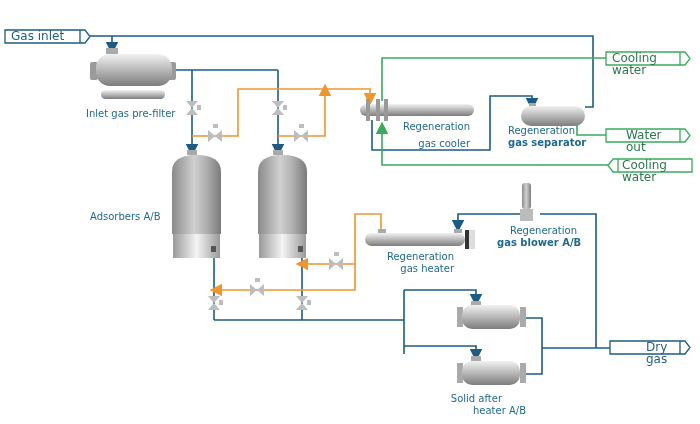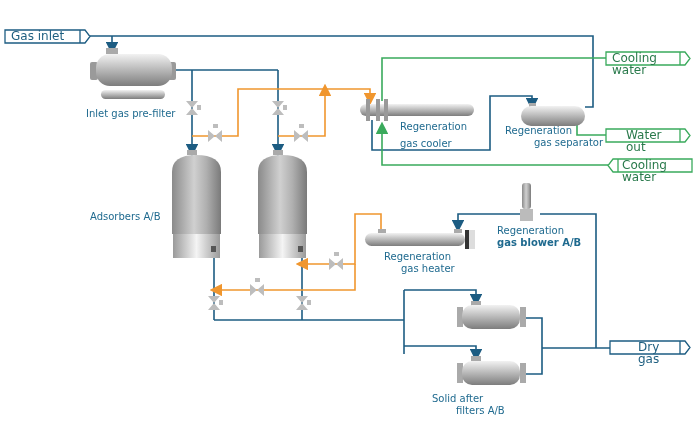--- a/index.html
+++ b/index.html
@@ -1,18 +1,18 @@
 <!DOCTYPE html>
 <html><head>
 <meta charset="utf-8">
 <style>
   html,body{margin:0;padding:0;background:#ffffff;}
   body{width:700px;height:424px;position:relative;overflow:hidden;font-family:"DejaVu Sans","Liberation Sans",sans-serif;}
   svg{position:absolute;left:0;top:0;}
-  .lbl{position:absolute;color:#1f6a8f;font-size:10px;line-height:12px;text-align:left;white-space:nowrap;}
+  .lbl{position:absolute;color:#1f6a8f;font-size:10px;line-height:12px;text-align:right;white-space:nowrap;}
   .tag{position:absolute;height:20px;font-size:12px;line-height:12px;box-sizing:border-box;padding-left:6px;color:#1f5f80;}
   .tag.green{color:#2a7a4c;}
 </style>
 </head>
 <body>
 
 <svg width="700" height="424" viewBox="0 0 700 424">
   <defs>
     <linearGradient id="gV" x1="0" y1="0" x2="0" y2="1">
       <stop offset="0" stop-color="#f2f2f2"></stop>
@@ -174,26 +174,26 @@
     <path d="M606,129 L680,129 L680,142 L606,142 Z M680,129 L685,129 L690,135.5 L685,142 L680,142" stroke="#3aaa5c"></path>
     <path d="M618,159 L692,159 L692,172 L618,172 Z M618,159 L613,159 L608,165.5 L613,172 L618,172" stroke="#3aaa5c"></path>
     <path d="M610,341 L680,341 L680,354 L610,354 Z M680,341 L685,341 L690,347.5 L685,354 L680,354" stroke="#1c5c82"></path>
   </g>
 </svg>
 
 <div class="tag" style="left:5px;top:30px;width:75px;">Gas inlet</div>
 <div class="tag green" style="left:606px;top:52px;width:74px;">Cooling water</div>
 <div class="tag green" style="left:606px;top:129px;width:74px;padding-left:20px;">Water out</div>
 <div class="tag green" style="left:618px;top:159px;width:74px;padding-left:4px;">Cooling water</div>
-<div class="tag" style="left:610px;top:341px;width:70px;padding-left:28px;border-radius:6px;">Dry gas</div>
+<div class="tag" style="left:610px;top:341px;width:70px;padding-left:36px;border-radius:6px;">Dry gas</div>
 
 <div class="lbl" style="left:86px;top:108px;">Inlet gas pre-filter</div>
 <div class="lbl" style="left:90px;top:211px;">Adsorbers A/B</div>
 <div class="lbl" style="left:400px;top:121px;width:70px;">Regeneration</div>
 <div class="lbl" style="left:400px;top:138px;width:70px;">gas cooler</div>
 <div class="lbl" style="left:505px;top:125px;width:70px;">Regeneration</div>
-<div class="lbl" style="left:534px;top:137px;width:70px;">gas separator</div>
+<div class="lbl" style="left:508px;top:137px;width:70px;font-weight:bold;">gas separator</div>
 <div class="lbl" style="left:384px;top:251px;width:70px;">Regeneration</div>
-<div class="lbl" style="left:401px;top:263px;width:70px;">gas heater</div>
+<div class="lbl" style="left:384px;top:263px;width:70px;">gas heater</div>
 <div class="lbl" style="left:497px;top:225px;width:80px;">Regeneration</div>
 <div class="lbl" style="left:497px;top:237px;width:80px;font-weight:bold;">gas blower A/B</div>
 <div class="lbl" style="left:432px;top:393px;width:70px;">Solid after</div>
-<div class="lbl" style="left:456px;top:405px;width:70px;">filters A/B</div>
+<div class="lbl" style="left:456px;top:405px;width:70px;">heater A/B</div>
 
 </body></html>

